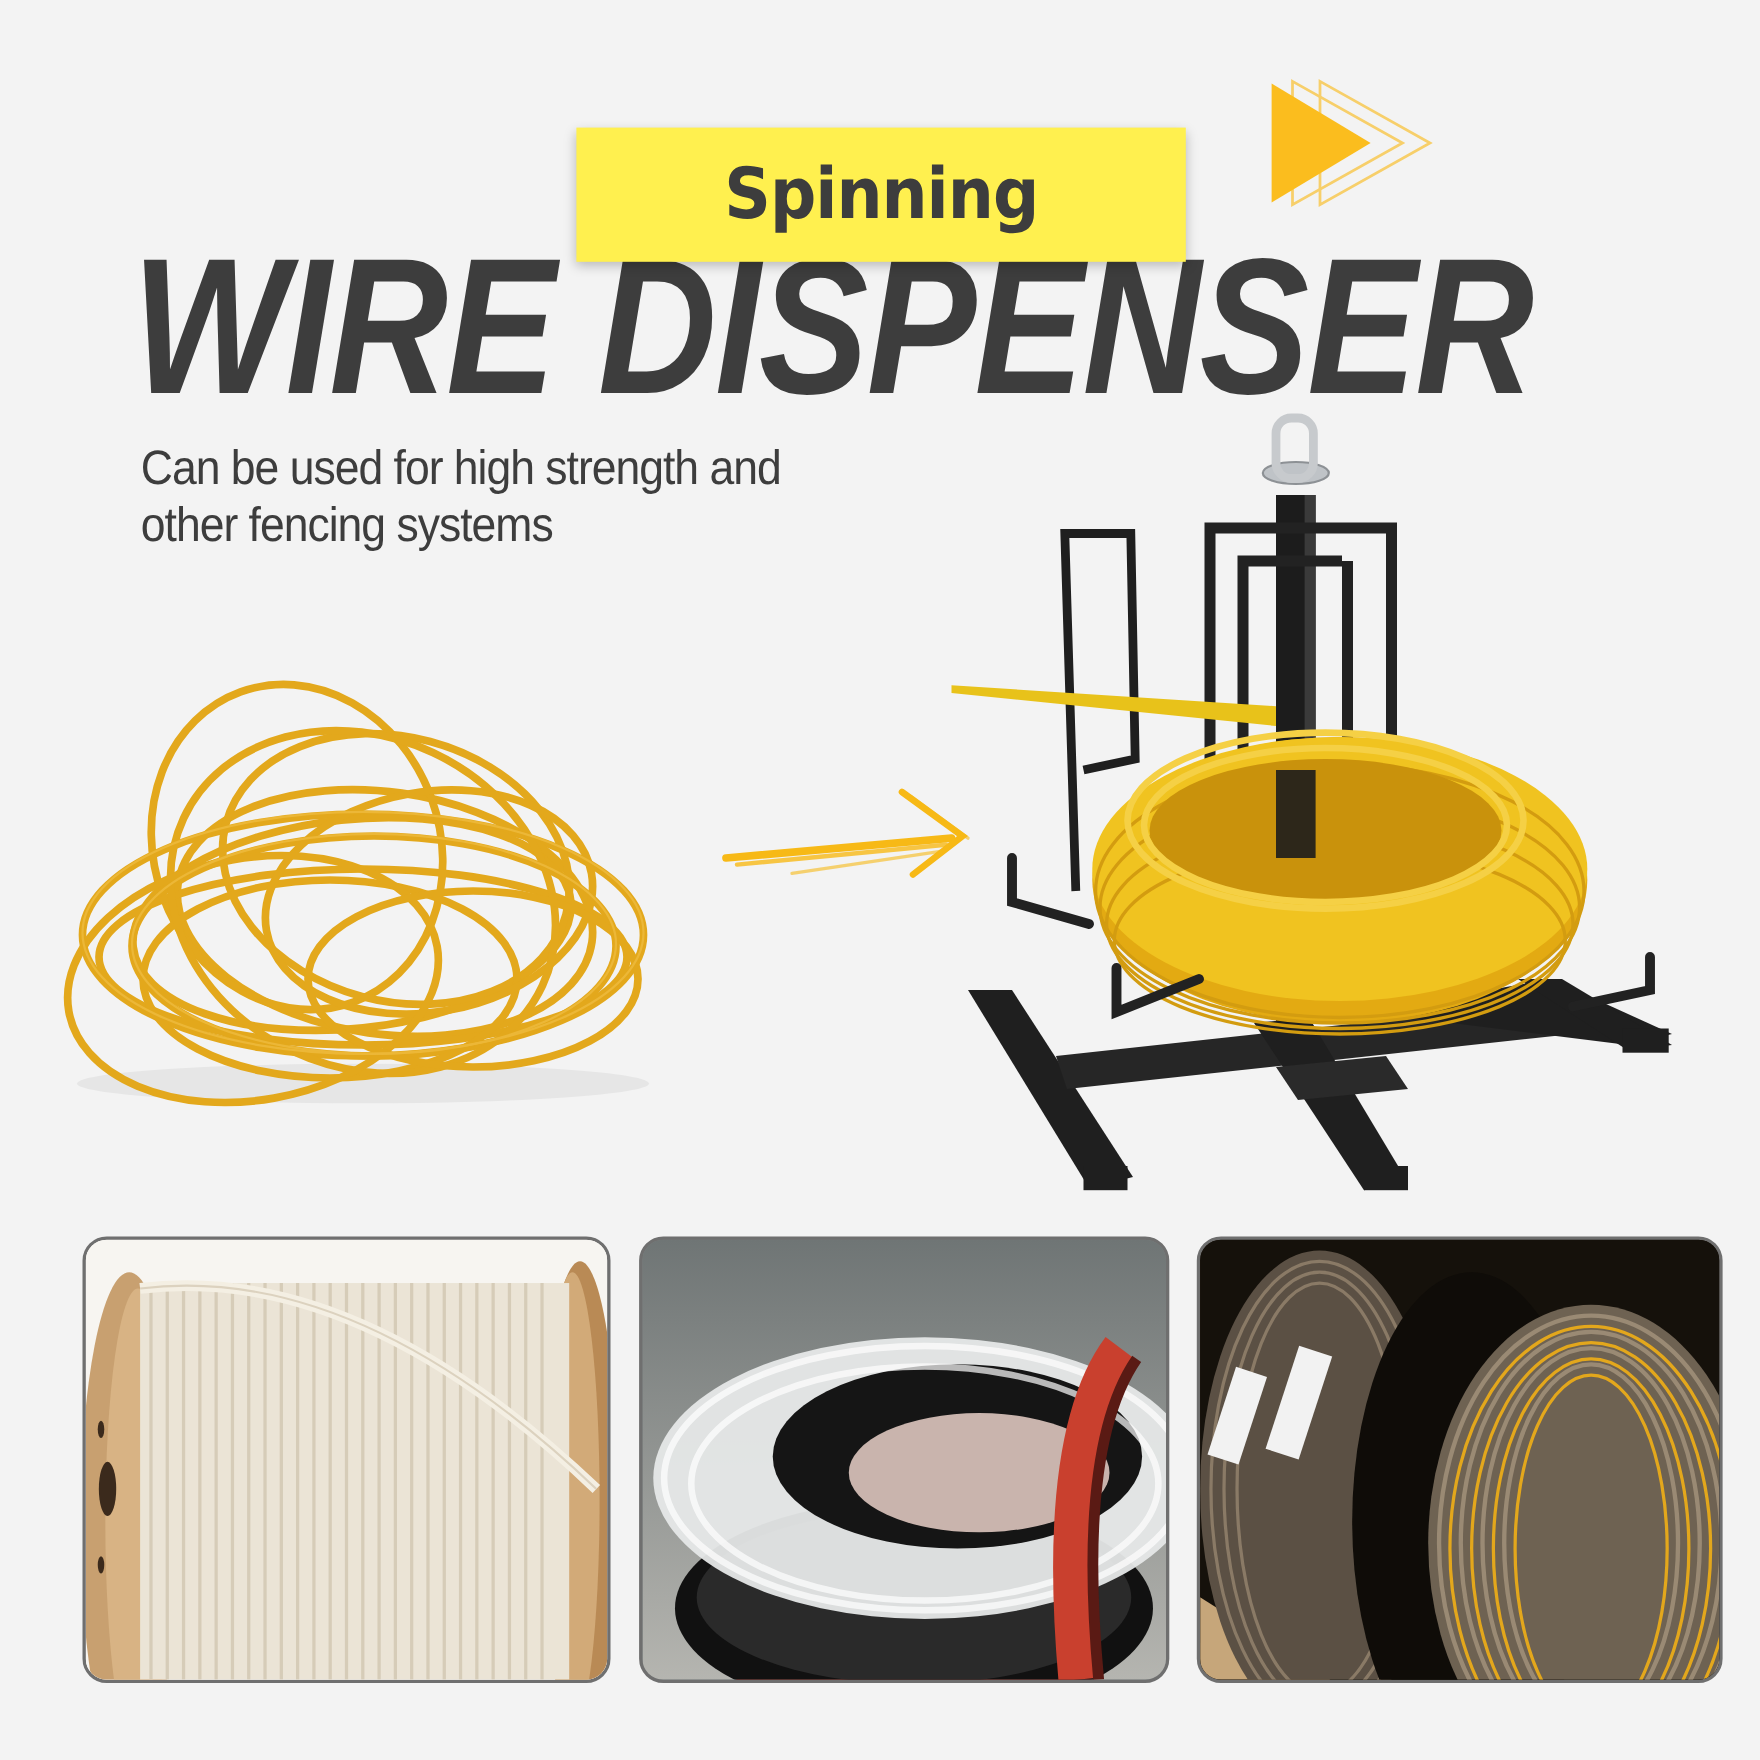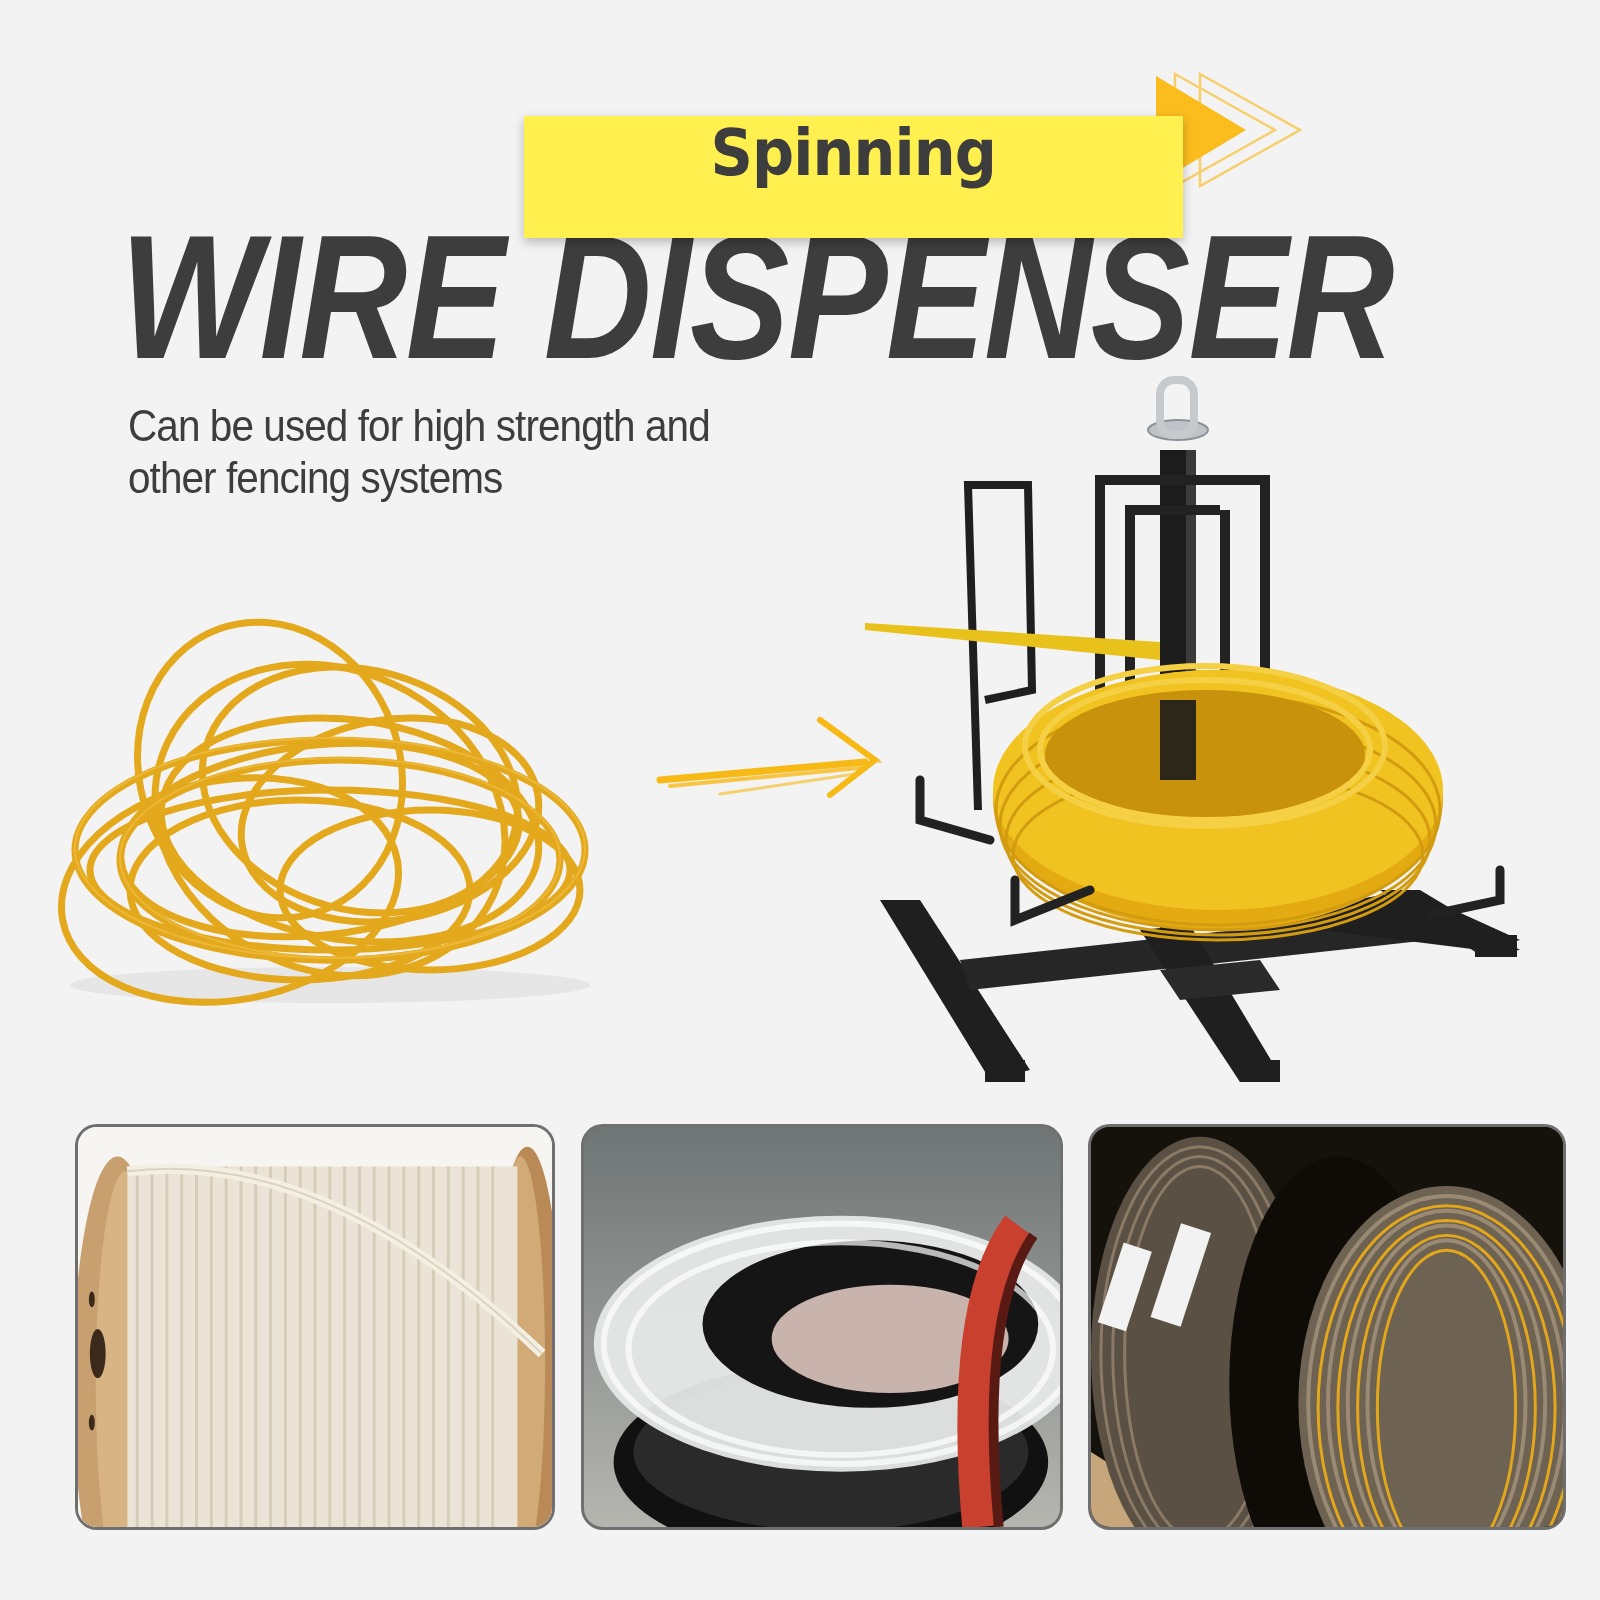--- a/index.html
+++ b/index.html
@@ -1,20 +1,20 @@
 <!DOCTYPE html>
 <html><head>
 <meta charset="utf-8">
 <style>
   html, body { margin:0; padding:0; }
   body { width:1600px; height:1600px; background:#f3f3f3; position:relative; overflow:hidden; font-family:"Liberation Sans", sans-serif; color:#3d3d3d; }
   .abs { position:absolute; }
 
   
-  .badge { left:524px; top:116px; width:659px; height:122px; background:#fff04f; box-shadow:0 4px 10px rgba(0,0,0,0.25); display:flex; align-items:flex-start; justify-content:center; z-index:2; }
+  .badge { left:524px; top:116px; width:554px; height:122px; background:#fff04f; box-shadow:0 4px 10px rgba(0,0,0,0.25); display:flex; align-items:center; justify-content:center; z-index:2; }
   .badge span { font-family:"DejaVu Sans", sans-serif; font-weight:bold; font-size:64px; color:#3d3d3d; letter-spacing:-1px; transform:scaleX(0.92); display:inline-block; }
   .title { left:120px; top:222px; width:1380px; height:150px; z-index:1;font-style:italic; }
   .title span { font-family:"Liberation Sans", sans-serif; font-weight:bold; font-size:176px; line-height:150px; color:#3d3d3d; letter-spacing:-2px; display:inline-block; transform:scaleX(0.85); transform-origin:left center; white-space:nowrap; }
   .subtitle { left:128px; top:400px; width:760px; font-size:44px; line-height:52px; color:#3d3d3d; letter-spacing:-1px; }
   .subtitle div { transform:scaleX(0.92); transform-origin:left center; white-space:nowrap; }
 
   .deco-arrows { left:1150px; top:70px; width:160px; height:120px; }
 
   
   .coil { left:30px; top:590px; width:580px; height:420px; }

